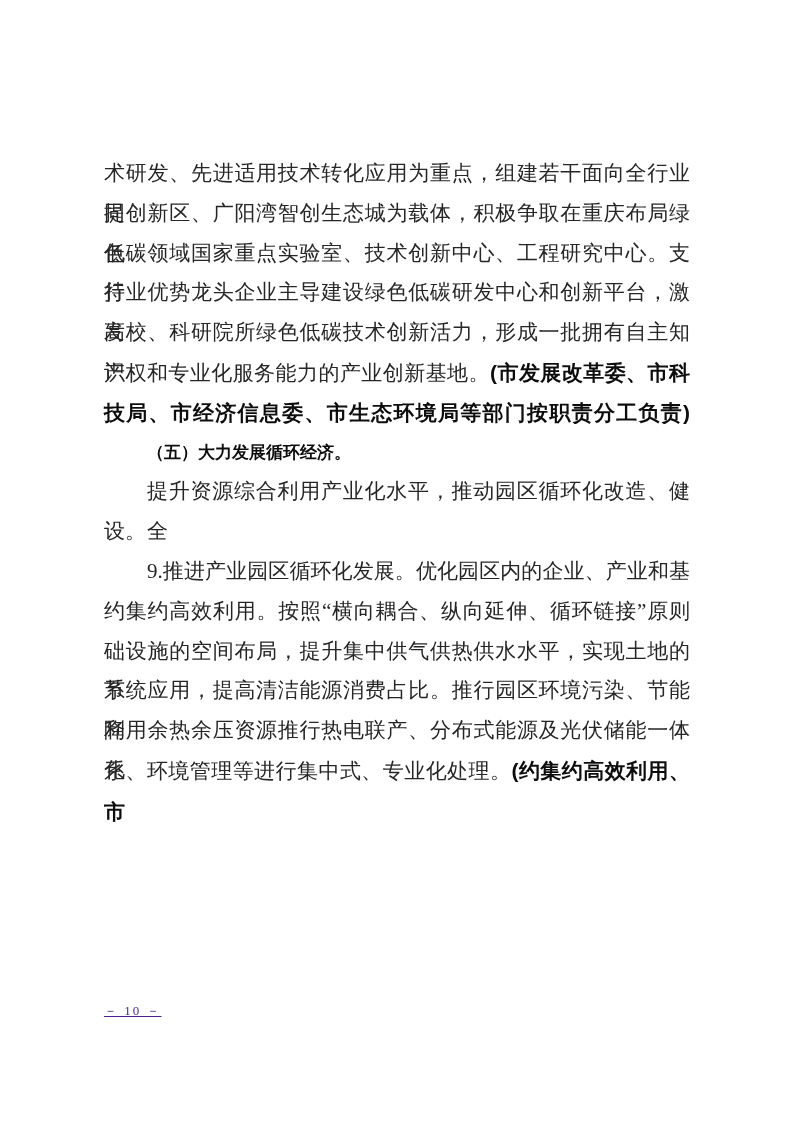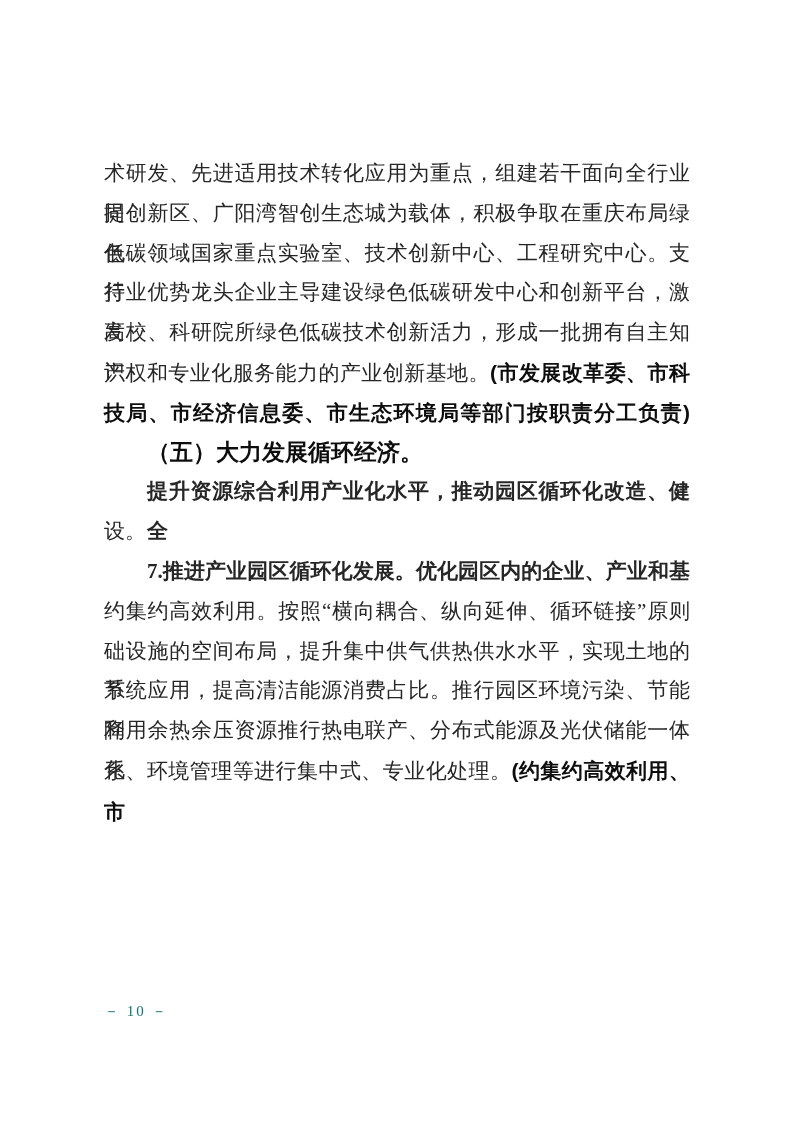--- a/index.html
+++ b/index.html
@@ -30,44 +30,44 @@
     overflow: visible;
   }
   
   .j {
     text-align: justify;
     text-align-last: justify;
   }
   
   .indent {
     padding-left: 43px;
-    font-weight: bold;
   }
   
   .ht {
     font-family: "Liberation Sans", "DejaVu Sans", sans-serif;
     font-weight: 700;
     color: #0d0d0d;
   }
   .heading {
     font-family: "Liberation Sans", "DejaVu Sans", sans-serif;
     font-weight: 700;
     color: #0d0d0d;
-    font-size: 23px;
+    font-size: 17px;
   }
   .footer {
     position: absolute;
     left: 104px;
     top: 1000px;
     height: 22px;
     line-height: 22px;
-    font-size: 15px;
-    color: #0f766e;
+    font-size: 13px;
+    color: #4c1d95;
     letter-spacing: 2px;
     font-family: "Liberation Serif", "DejaVu Serif", serif;
+    text-decoration: underline;
   }
 </style>
 </head>
 <body>
 
 <div class="page">
   <div class="content">
 
     <div class="ln j"><span>术研发、先进适用技术转化应用为重点，组建若干面向全行业提</span></div>
     <div class="ln j"><span>同创新区、广阳湾智创生态城为载体，积极争取在重庆布局绿色</span></div>
@@ -77,21 +77,21 @@
 
     <div class="ln j"><span>产权和专业化服务能力的产业创新基地。</span><span class="ht">(市发展改革委、市科</span></div>
 
     <div class="ln j ht"><span>技局、市经济信息委、市生态环境局等部门按职责分工负责)</span></div>
 
     <div class="ln heading indent"><span>（五）大力发展循环经济。</span></div>
 
     <div class="ln j indent"><span>提升资源综合利用产业化水平，推动园区循环化改造、健全</span></div>
     <div class="ln"><span>设。</span></div>
 
-    <div class="ln j indent"><span>7.推进产业园区循环化发展。优化园区内的企业、产业和基</span></div>
+    <div class="ln j indent"><span>9.推进产业园区循环化发展。优化园区内的企业、产业和基</span></div>
     <div class="ln j"><span>约集约高效利用。按照“横向耦合、纵向延伸、循环链接”原则</span></div>
     <div class="ln j"><span>础设施的空间布局，提升集中供气供热供水水平，实现土地的节</span></div>
     <div class="ln j"><span>系统应用，提高清洁能源消费占比。推行园区环境污染、节能降</span></div>
     <div class="ln j"><span>利用余热余压资源推行热电联产、分布式能源及光伏储能一体化</span></div>
 
     <div class="ln j"><span>系、环境管理等进行集中式、专业化处理。</span><span class="ht">(约集约高效利用、市</span></div>
 
   </div>
 
   <div class="footer">－ 10 －</div>

